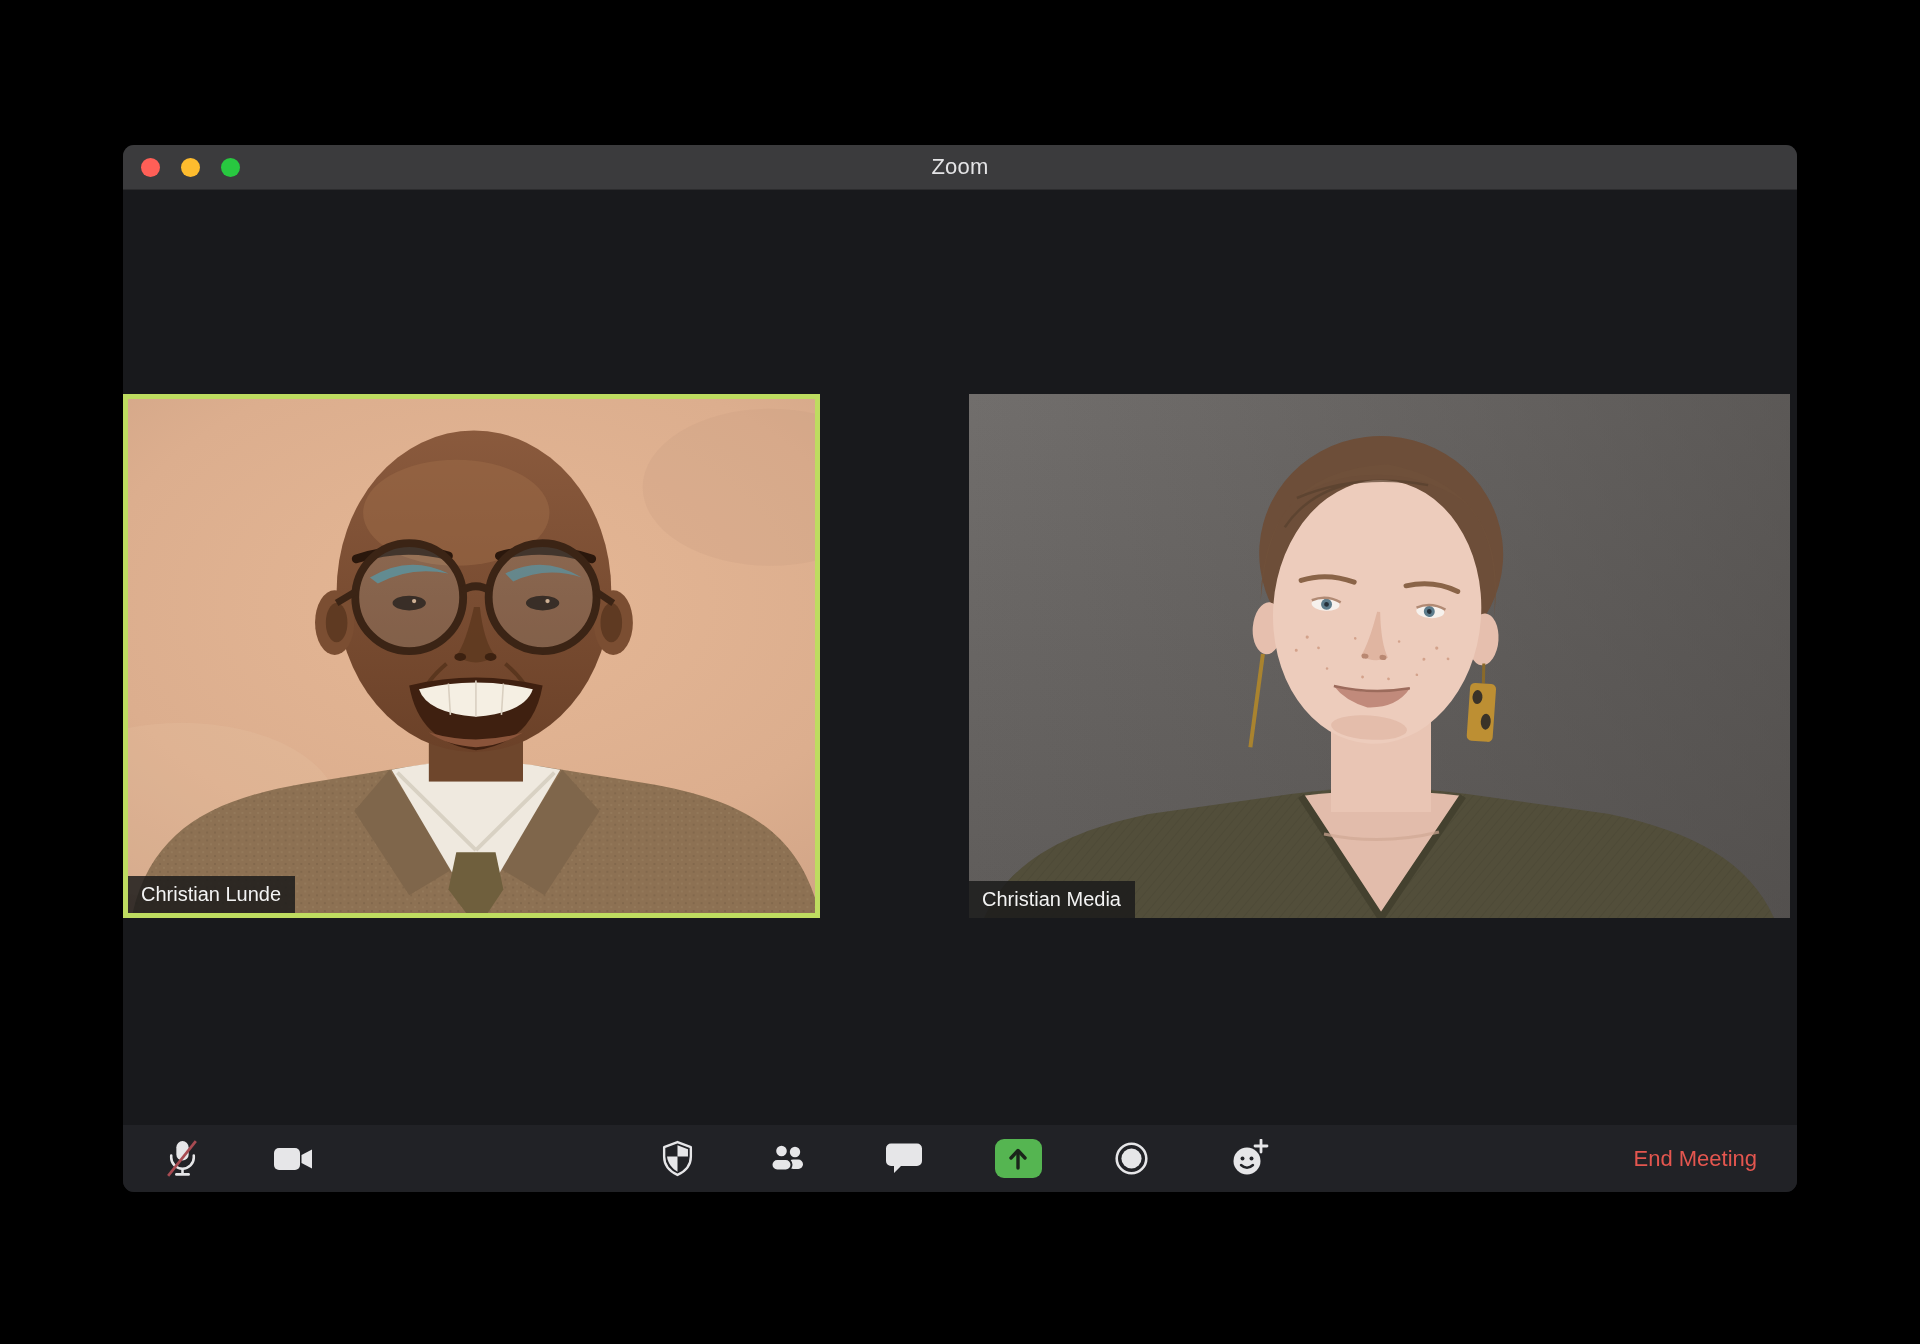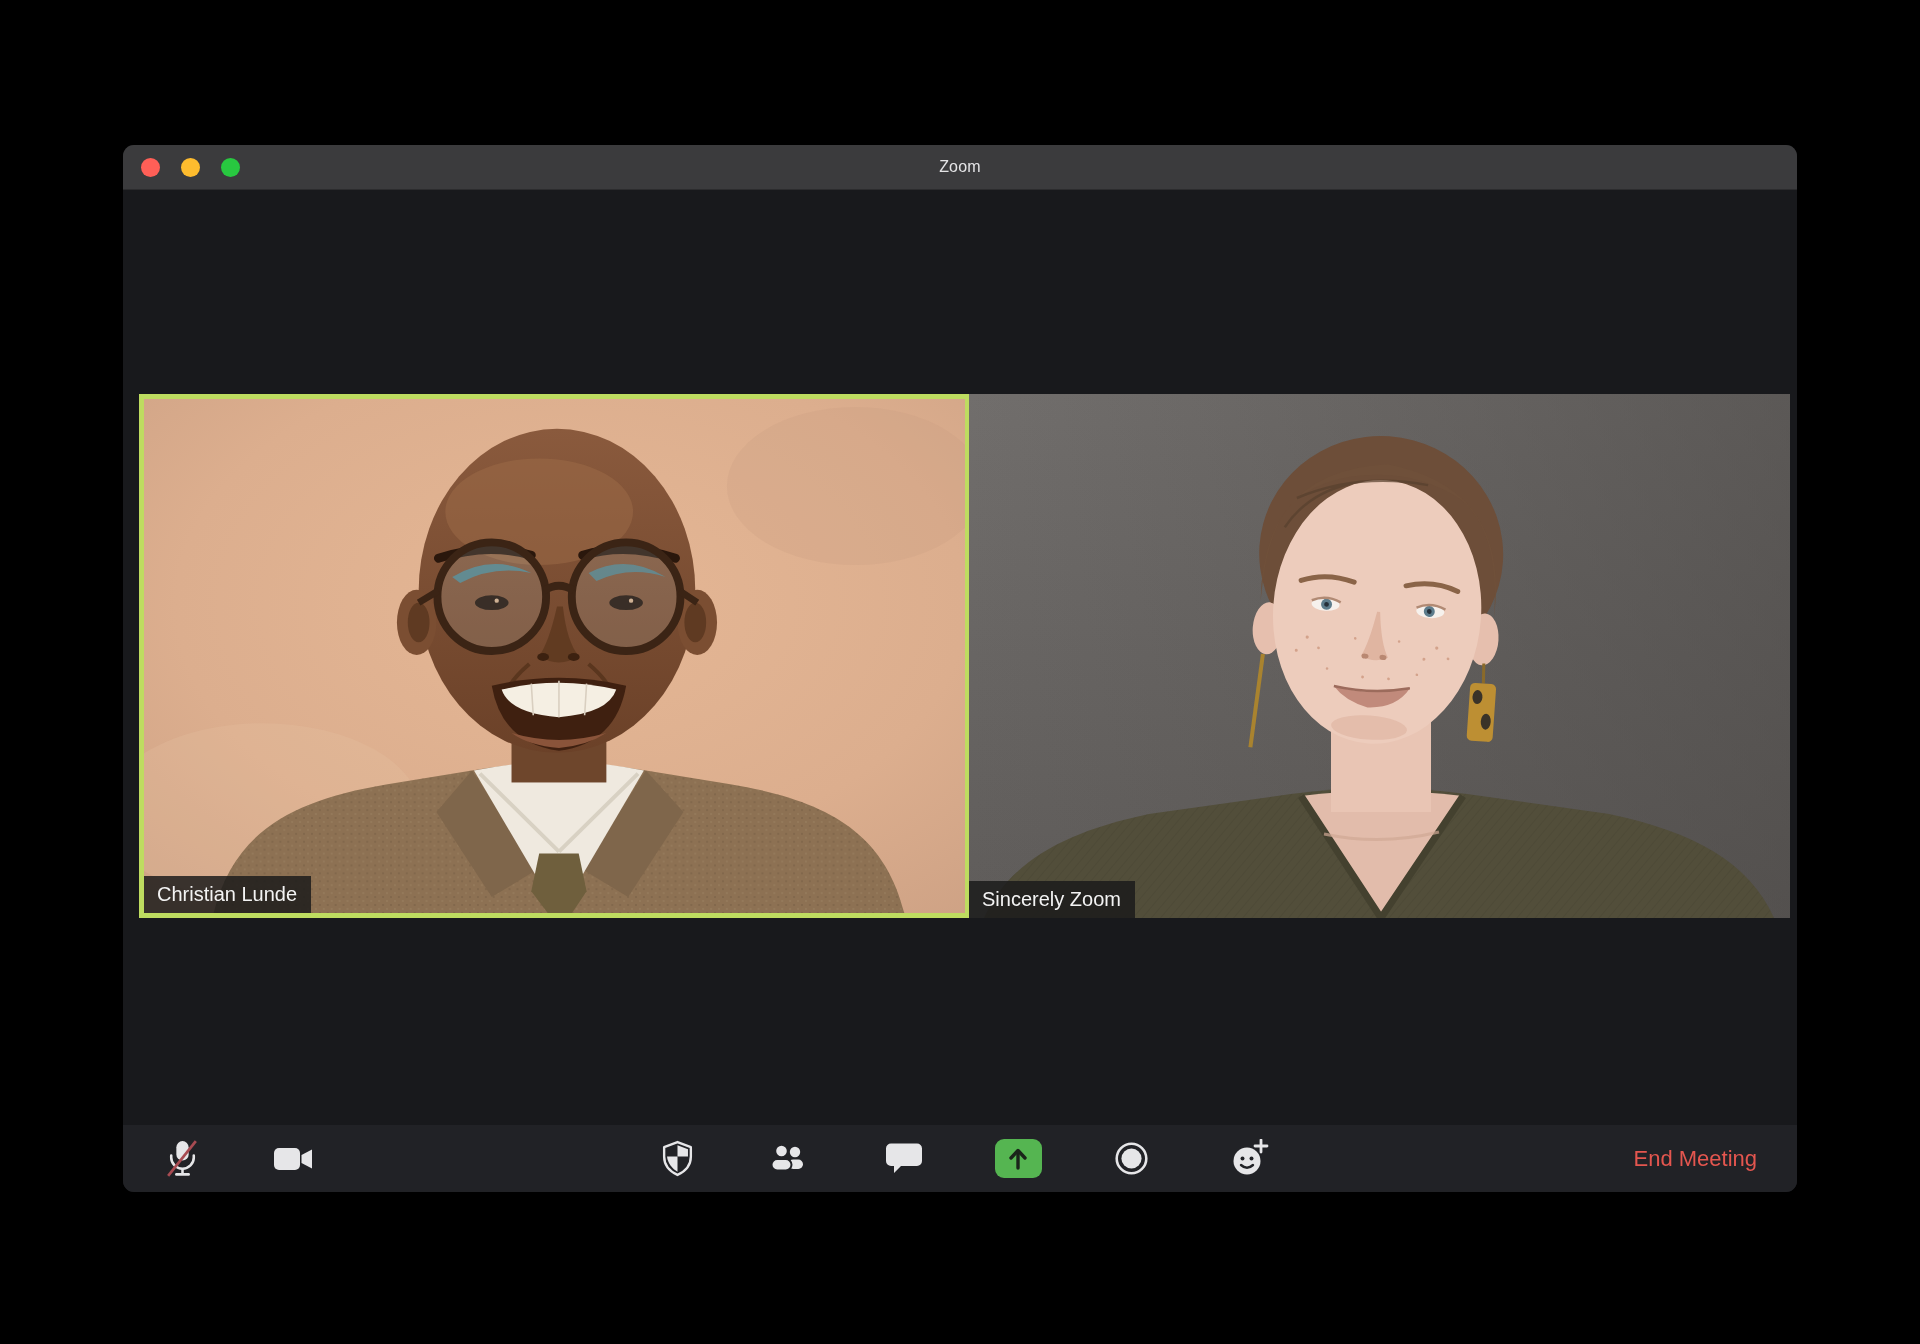--- a/index.html
+++ b/index.html
@@ -7,25 +7,25 @@
   .window{position:absolute;left:123px;top:145px;width:1674px;height:1047px;
     background:var(--window-bg,#18191c);border-radius:11px;overflow:hidden;}
   
   .titlebar{height:45px;background:var(--titlebar-bg,#3b3b3d);position:relative;
     display:flex;align-items:center;justify-content:center;border-bottom:1px solid #2c2c2e;box-sizing:border-box;}
   .lights{position:absolute;left:18px;top:0;height:100%;display:flex;align-items:center;gap:21px;}
   .light{width:19px;height:19px;border-radius:50%;border:none;padding:0;cursor:default;}
   .light.red{background:var(--traffic-red,#ff5f57);}
   .light.yellow{background:var(--traffic-yellow,#febc2e);}
   .light.green{background:var(--traffic-green,#28c840);}
-  .win-title{color:#e4e4e6;font-size:16px;letter-spacing:.2px;}
+  .win-title{color:#e4e4e6;font-size:22px;letter-spacing:.2px;}
   
   .content{position:relative;height:935px;background:var(--window-bg,#18191c);}
   .tile{position:absolute;top:204px;height:524px;box-sizing:border-box;overflow:hidden;}
-  .tile-left{left:16px;width:831px;border:5px solid var(--active-border,#bedc60);}
+  .tile-left{left:0;width:697px;border:5px solid var(--active-border,#bedc60);}
   .tile-right{left:846px;width:821px;}
   .portrait{width:100%;height:100%;display:block;}
   .name-tag{position:absolute;left:0;bottom:0;background:rgba(26,26,26,.84);color:#f3f3f3;
     font-size:20px;padding:8px 14px 9px 13px;line-height:1;}
   
   .toolbar{height:67px;background:var(--toolbar-bg,#212226);position:relative;}
   .tb-btn{position:absolute;top:0;width:64px;height:67px;display:flex;align-items:center;
     justify-content:center;background:none;border:none;padding:0;cursor:default;}
   .share-chip{width:47px;height:39px;background:var(--share-green,#55b551);border-radius:9px;
     display:flex;align-items:center;justify-content:center;}
@@ -192,21 +192,21 @@
             <circle cx="432" cy="246" r="1.3"></circle>
               <circle cx="362" cy="278" r="1.3"></circle>
               <circle cx="452" cy="278" r="1.3"></circle>
           </g>
 
           <path d="M370,295 Q408,303 446,292 Q434,313 405,314 Q382,309 370,295 Z" fill="#c18a7b"></path>
           <path d="M370,295 Q408,301 446,292" stroke="#9c6b5c" stroke-width="2.5" fill="none"></path>
           <ellipse cx="408" cy="334" rx="38" ry="12" fill="#dcae9a" opacity=".5"></ellipse>
         </g>
       </svg>
-      <div class="name-tag">Sincerely Zoom</div>
+      <div class="name-tag">Christian Media</div>
     </div>
   </div>
 
   <div class="toolbar">
 
     <button class="tb-btn" style="left:27px">
       <span>
         <svg width="37" height="41" viewBox="0 0 36 40">
           <rect x="12" y="3" width="12" height="19" rx="6" fill="var(--icon,#e6e6e8)"></rect>
           <path d="M7,17 v2 a11,11 0 0 0 22,0 v-2" stroke="var(--icon,#e6e6e8)" stroke-width="2.5" fill="none" stroke-linecap="round"></path>

